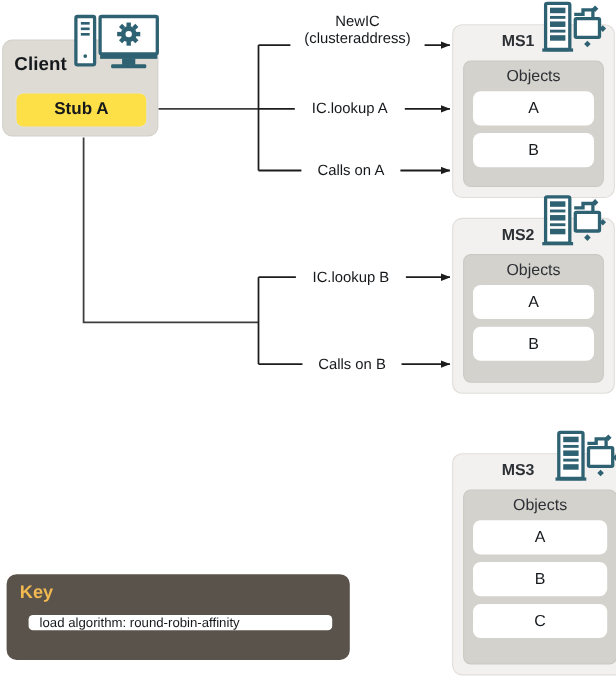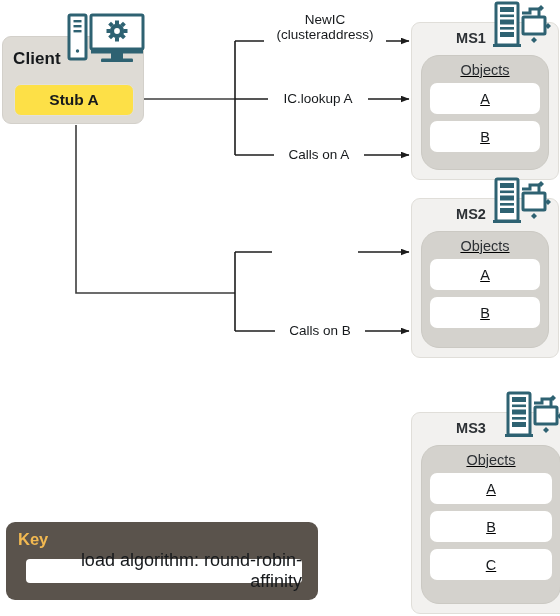--- a/index.html
+++ b/index.html
@@ -108,24 +108,23 @@
   }
 
   .objects-box {
     position: absolute;
     left: 9px;
     top: 32px;
     right: 9px;
     bottom: 9px;
     background: #d4d2cd;
     border: 1px solid #cbc9c3;
-    border-radius: 18px;
+    border-radius: 7px;
     box-sizing: border-box;
     padding: 4px 8px 8px 8px;
-    text-decoration: underline;
   }
   .objects-title {
     text-align: center;
     font-size: 14.5px;
     color: #2d3135;
     padding: 2px 0 5px 0;
   }
   .object-item {
     background: #ffffff;
     border-radius: 7px;
@@ -168,28 +167,28 @@
     top: 8px;
     font-size: 16.5px;
     font-weight: bold;
     color: #f2b951;
   }
   .key-item {
     position: absolute;
     left: 20px;
     top: 37px;
     width: 276px;
-    height: 24px;
+    height: 14px;
     background: #ffffff;
     border-radius: 4px;
     display: flex;
     align-items: center;
     padding-left: 10px;
     box-sizing: border-box;
-    font-size: 18px;
+    font-size: 12px;
     color: #16191c;
     text-align: right;
   }
 </style>
 </head>
 <body>
 
 <div id="diagram-canvas">
 
   <svg class="wires" viewBox="0 0 560 616" width="560" height="616" aria-hidden="true">
@@ -344,20 +343,21 @@
 
   <div class="edge-label" style="left:264px; top:12px; width:114px;">
     <div>NewIC</div>
     <div>(clusteraddress)</div>
   </div>
 
   <div class="edge-label" style="left:268px; top:91px; width:92px;">IC.lookup A</div>
 
   <div class="edge-label" style="left:274px; top:147px; width:82px;">Calls on A</div>
 
+  <div class="edge-label" style="left:269px; top:244px; width:92px;">IC.lookup B</div>
 
   <div class="edge-label" style="left:275px; top:323px; width:82px;">Calls on B</div>
 
   <div class="key-box">
     <span class="key-title">Key</span>
     <div class="key-item">
       <span>load algorithm: round-robin-affinity</span>
     </div>
   </div>
 

